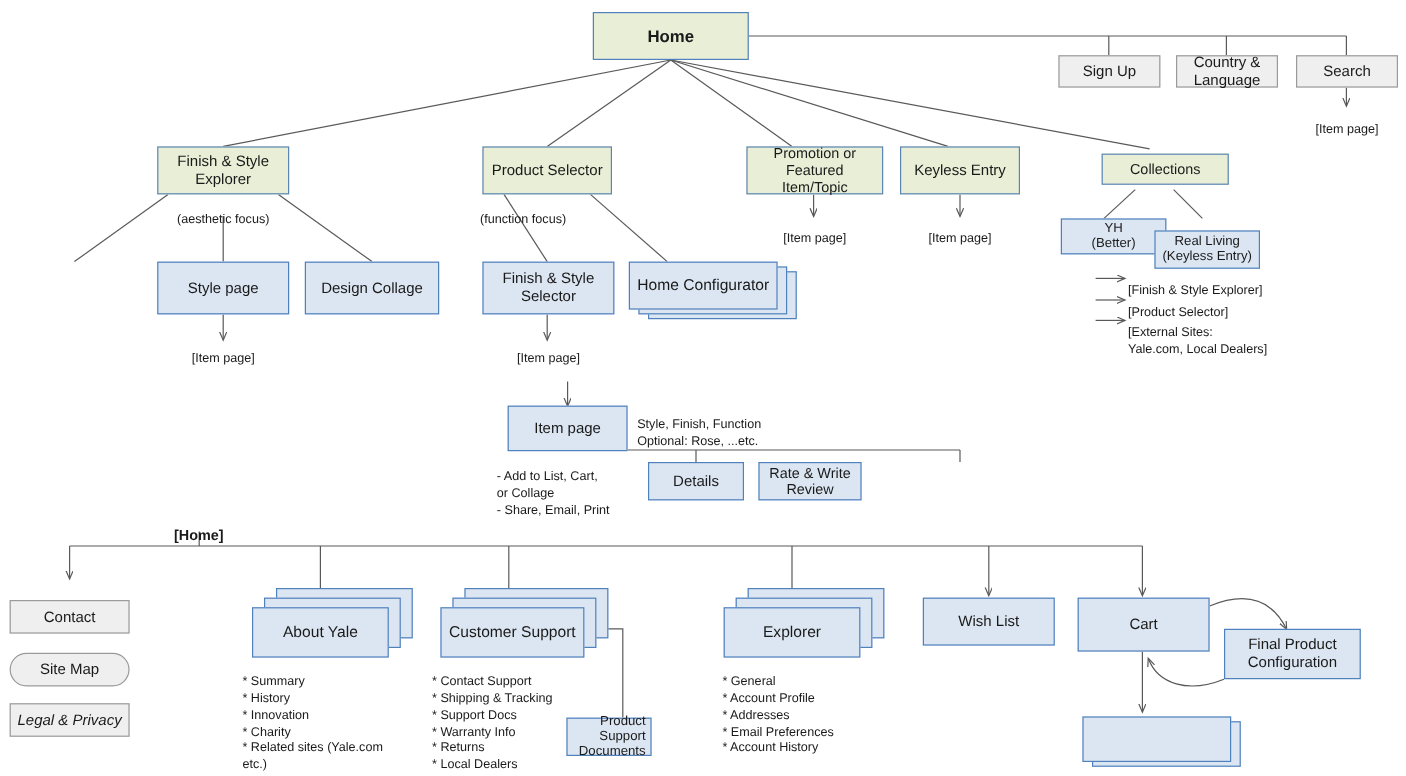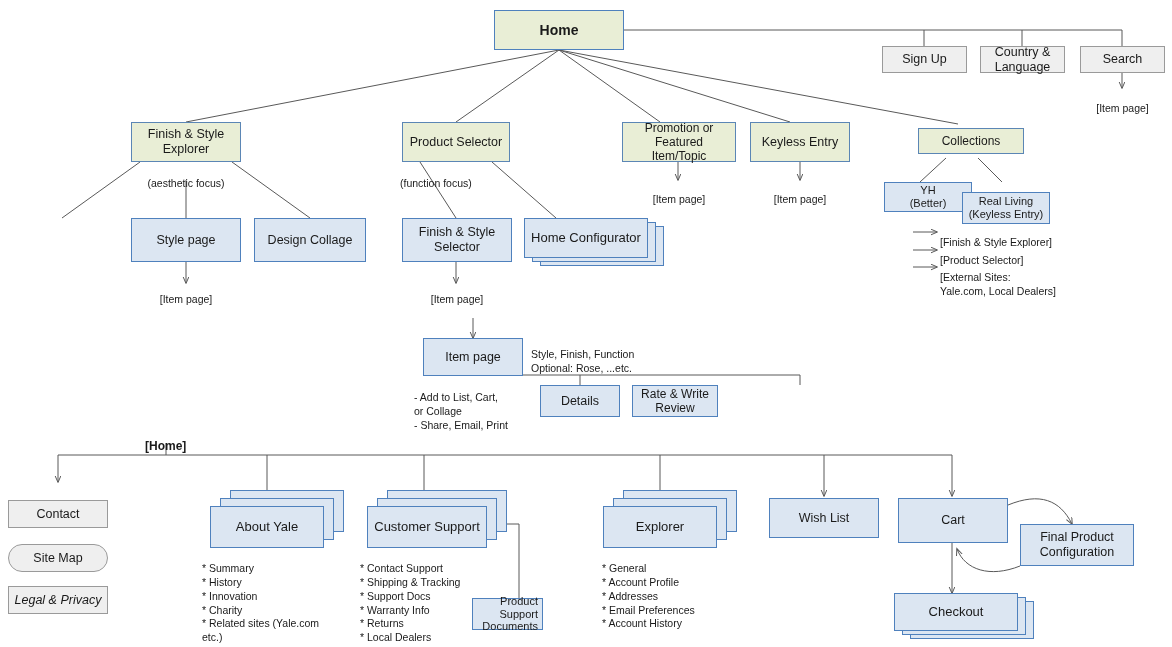--- a/index.html
+++ b/index.html
@@ -205,16 +205,15 @@
   <div class="box blue" style="left:769px;top:498px;width:110px;height:40px;">Wish List</div>
 
   <div class="box blue" style="left:898px;top:498px;width:110px;height:45px;">Cart</div>
 
   <div class="box blue" style="left:1020px;top:524px;width:114px;height:42px;white-space:pre-line;">Final Product
 Configuration</div>
 
   <div class="stackwrap" style="left:894px;top:593px;width:150px;height:48px;">
     <div class="sb" style="left:16px;top:8px;width:124px;height:38px;"></div>
     <div class="sb" style="left:8px;top:4px;width:124px;height:38px;"></div>
-    <div class="sb front" style="left:0px;top:0px;width:124px;height:38px;">Checkout</div>
   </div>
 
 </div>
 
 </body></html>

